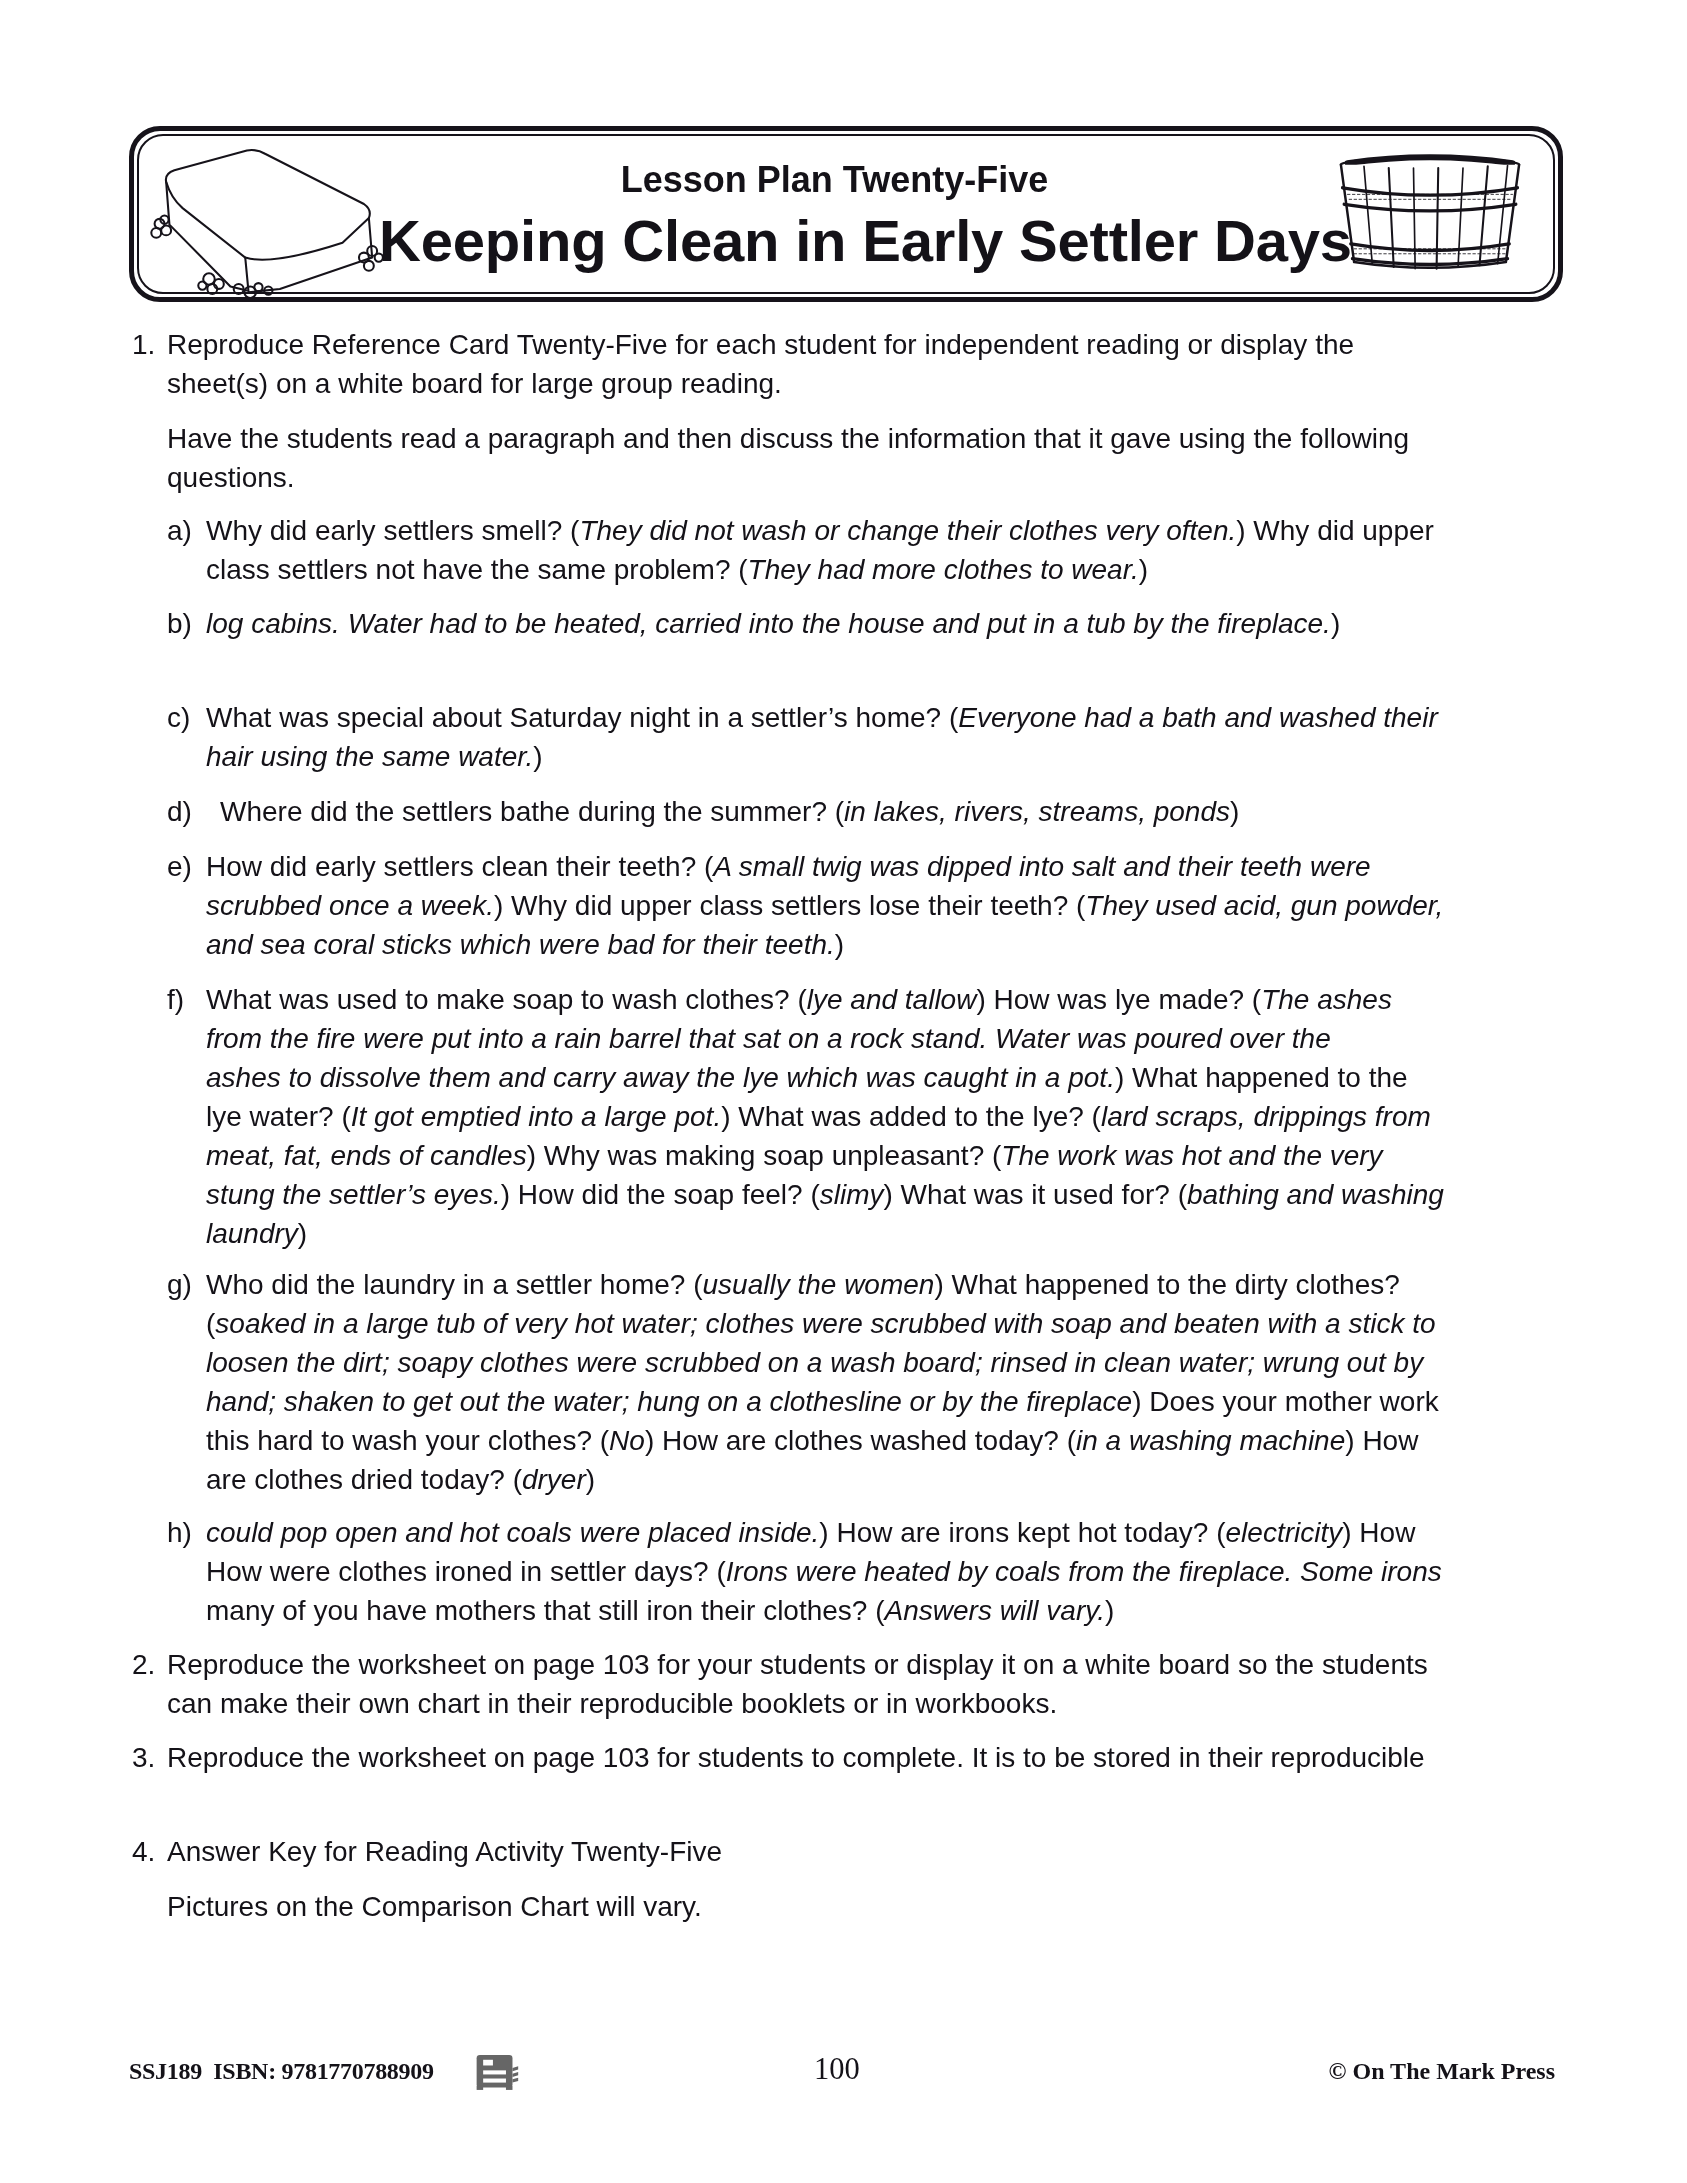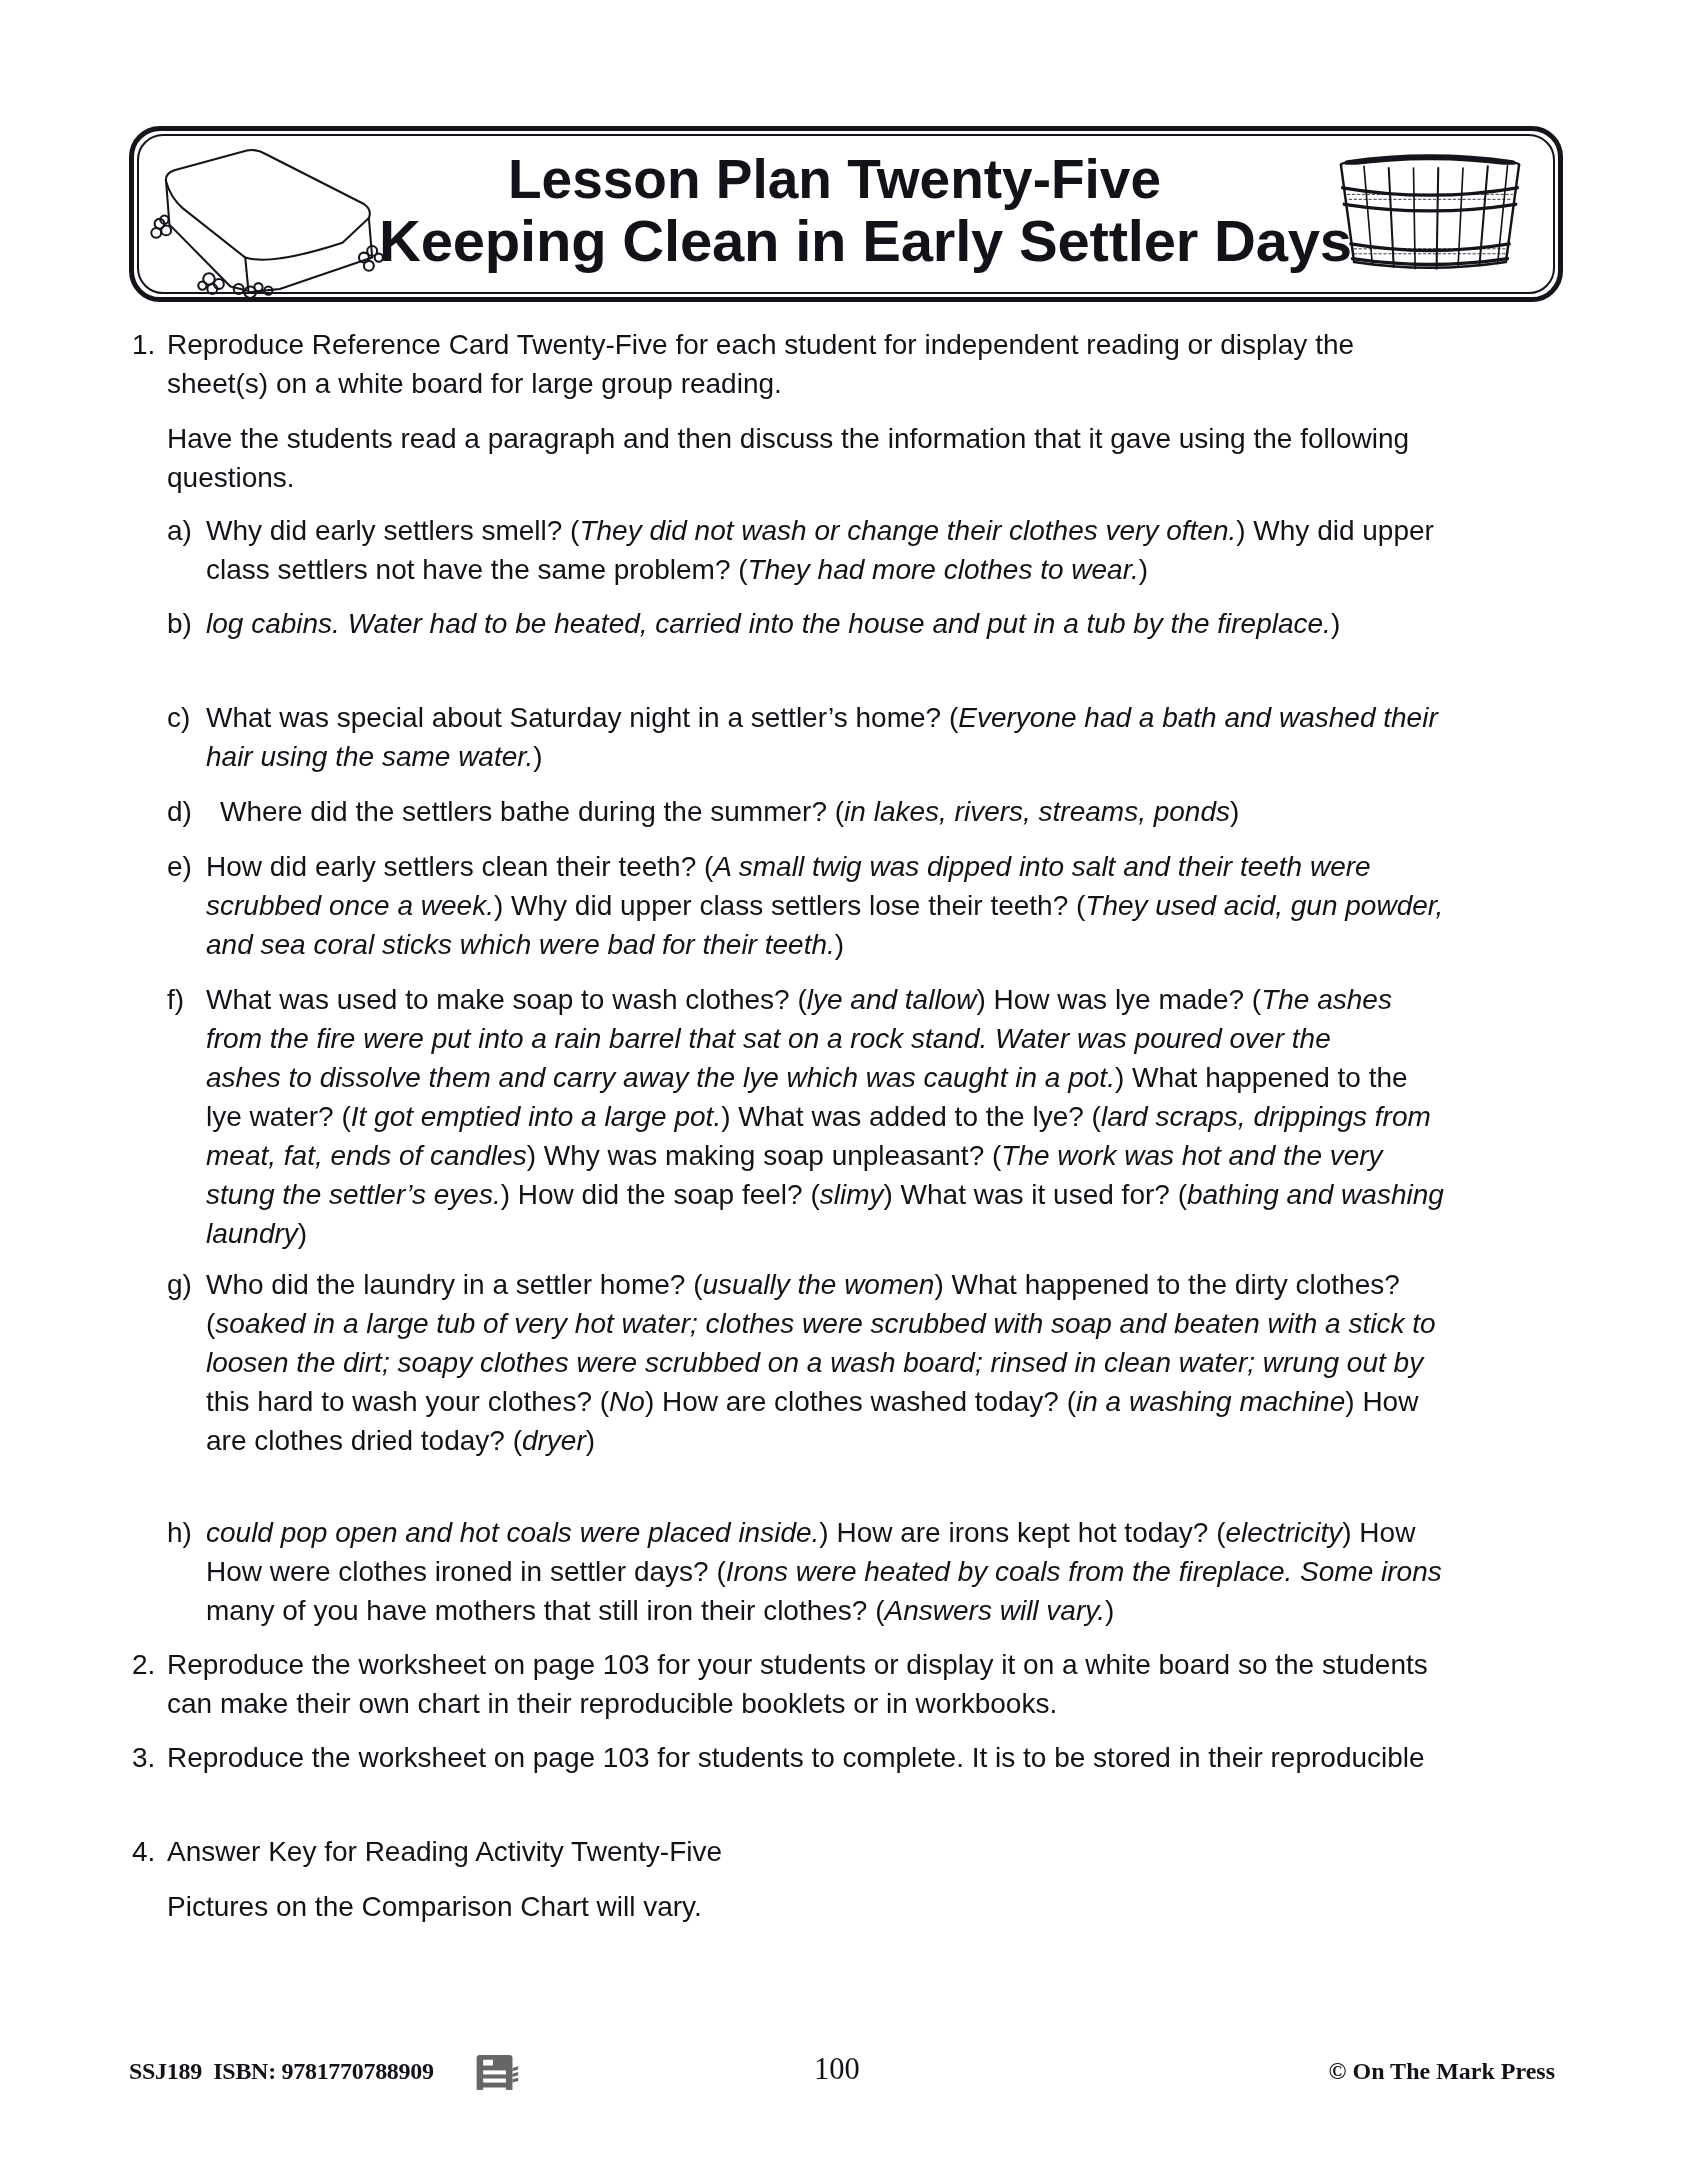--- a/index.html
+++ b/index.html
@@ -12,21 +12,21 @@
     box-sizing: border-box; border: 5px solid #16131a; border-radius: 31px;
   }
   .frame-inner {
     position: absolute; left: 3.3px; top: 3.3px; right: 3.3px; bottom: 3.3px;
     border: 2.1px solid #16131a; border-radius: 26px;
   }
   .soap { position: absolute; left: 148px; top: 142px; width: 239px; height: 157px; }
   .tub  { position: absolute; left: 1331px; top: 153px; width: 198px; height: 124px; }
   .h-sub {
     position: absolute; left: 0; width: 1687px; top: 155px; text-align: center;
-    font-family: "Liberation Sans", sans-serif; font-weight: bold; font-size: 55px; line-height: 49px;
+    font-family: "Liberation Sans", sans-serif; font-weight: bold; font-size: 36px; line-height: 49px;
     padding-left: 8px; box-sizing: border-box;
   }
   .h-sub span { display: inline-block; transform: translateX(-13px); }
   .h-title {
     position: absolute; left: 379px; top: 206px; width: 931px;
     font-family: "Liberation Sans", sans-serif; font-weight: bold; font-size: 58px; line-height: 69px;
     white-space: nowrap; letter-spacing: -0.2px;
   }
 
   
@@ -187,20 +187,21 @@
         <span class="line"><span class="it">laundry</span><span>)</span></span>
       </div>
     </div>
 
     <div>
       <span class="letter para" style="top:1265px;">g)</span>
       <div class="para" style="left:206px; top:1265px;">
         <span class="line"><span>Who did the laundry in a settler home? (</span><span class="it">usually the women</span><span>) What happened to the dirty clothes?</span></span>
         <span class="line"><span>(</span><span class="it">soaked in a large tub of very hot water; clothes were scrubbed with soap and beaten with a stick to</span></span>
         <span class="line"><span class="it">loosen the dirt; soapy clothes were scrubbed on a wash board; rinsed in clean water; wrung out by</span></span>
+        <span class="line"><span class="it">hand; shaken to get out the water; hung on a clothesline or by the fireplace</span><span>) Does your mother work</span></span>
         <span class="line"><span>this hard to wash your clothes? (</span><span class="it">No</span><span>) How are clothes washed today? (</span><span class="it">in a washing machine</span><span>) How</span></span>
         <span class="line"><span>are clothes dried today? (</span><span class="it">dryer</span><span>)</span></span>
       </div>
     </div>
 
     <div>
       <span class="letter para" style="top:1513px;">h)</span>
       <div class="para" style="left:206px; top:1513px;">
         <span class="line"><span class="it">could pop open and hot coals were placed inside.</span><span>) How are irons kept hot today? (</span><span class="it">electricity</span><span>) How</span></span>
         <span class="line"><span>How were clothes ironed in settler days? (</span><span class="it">Irons were heated by coals from the fireplace. Some irons</span></span>

